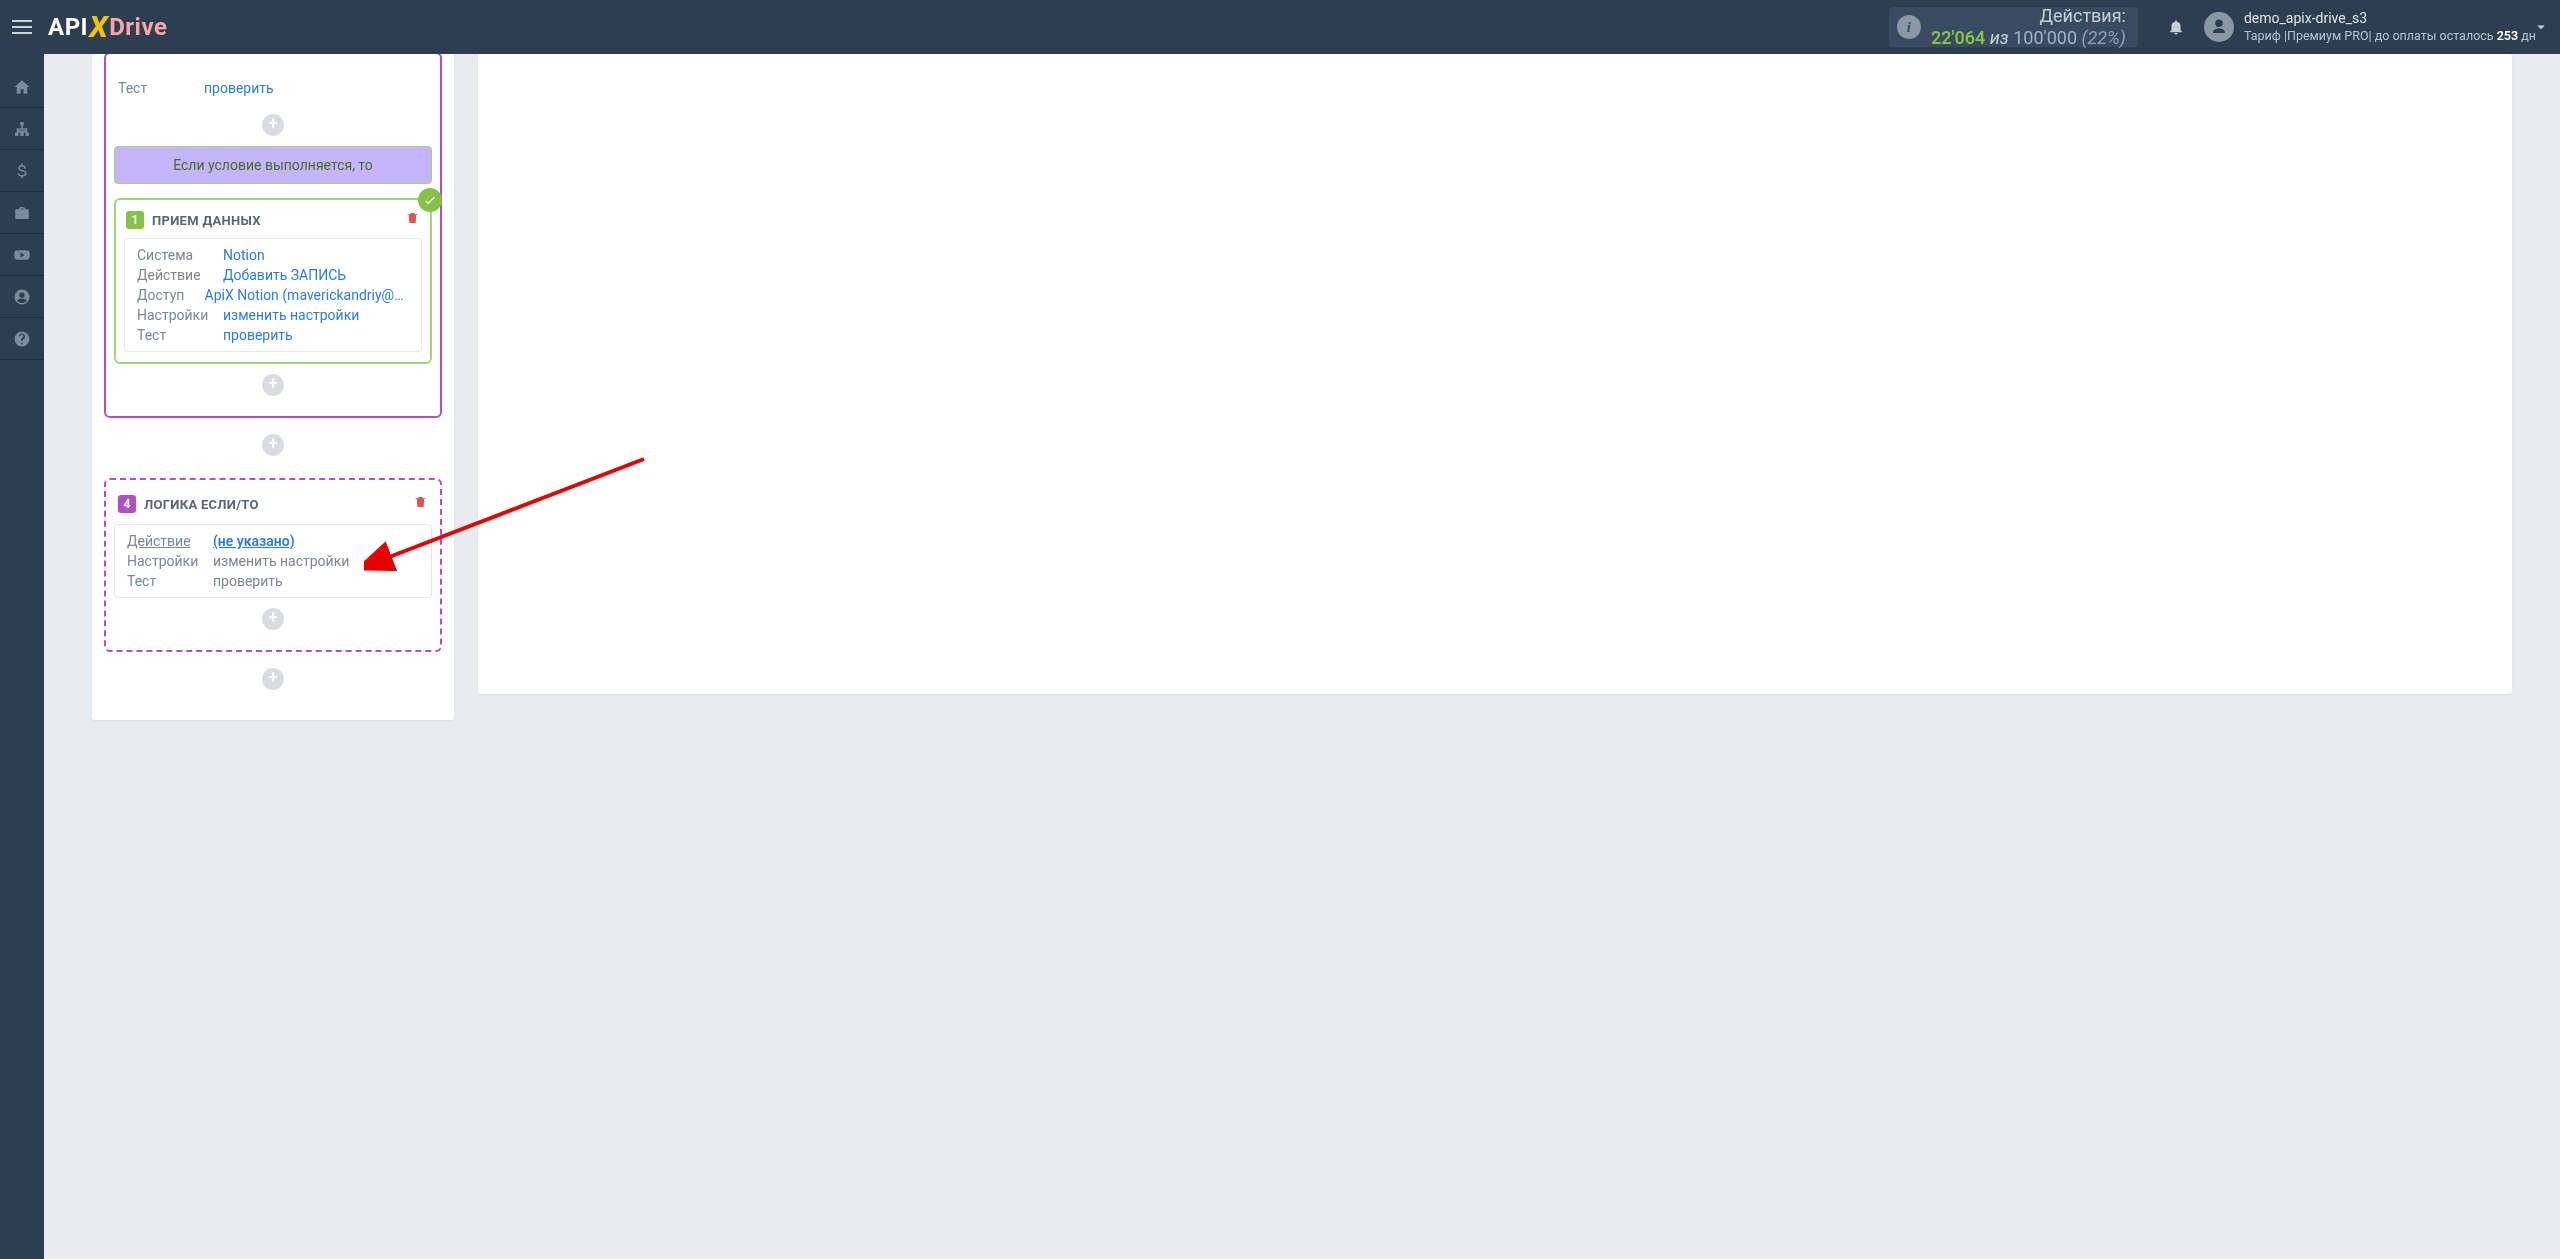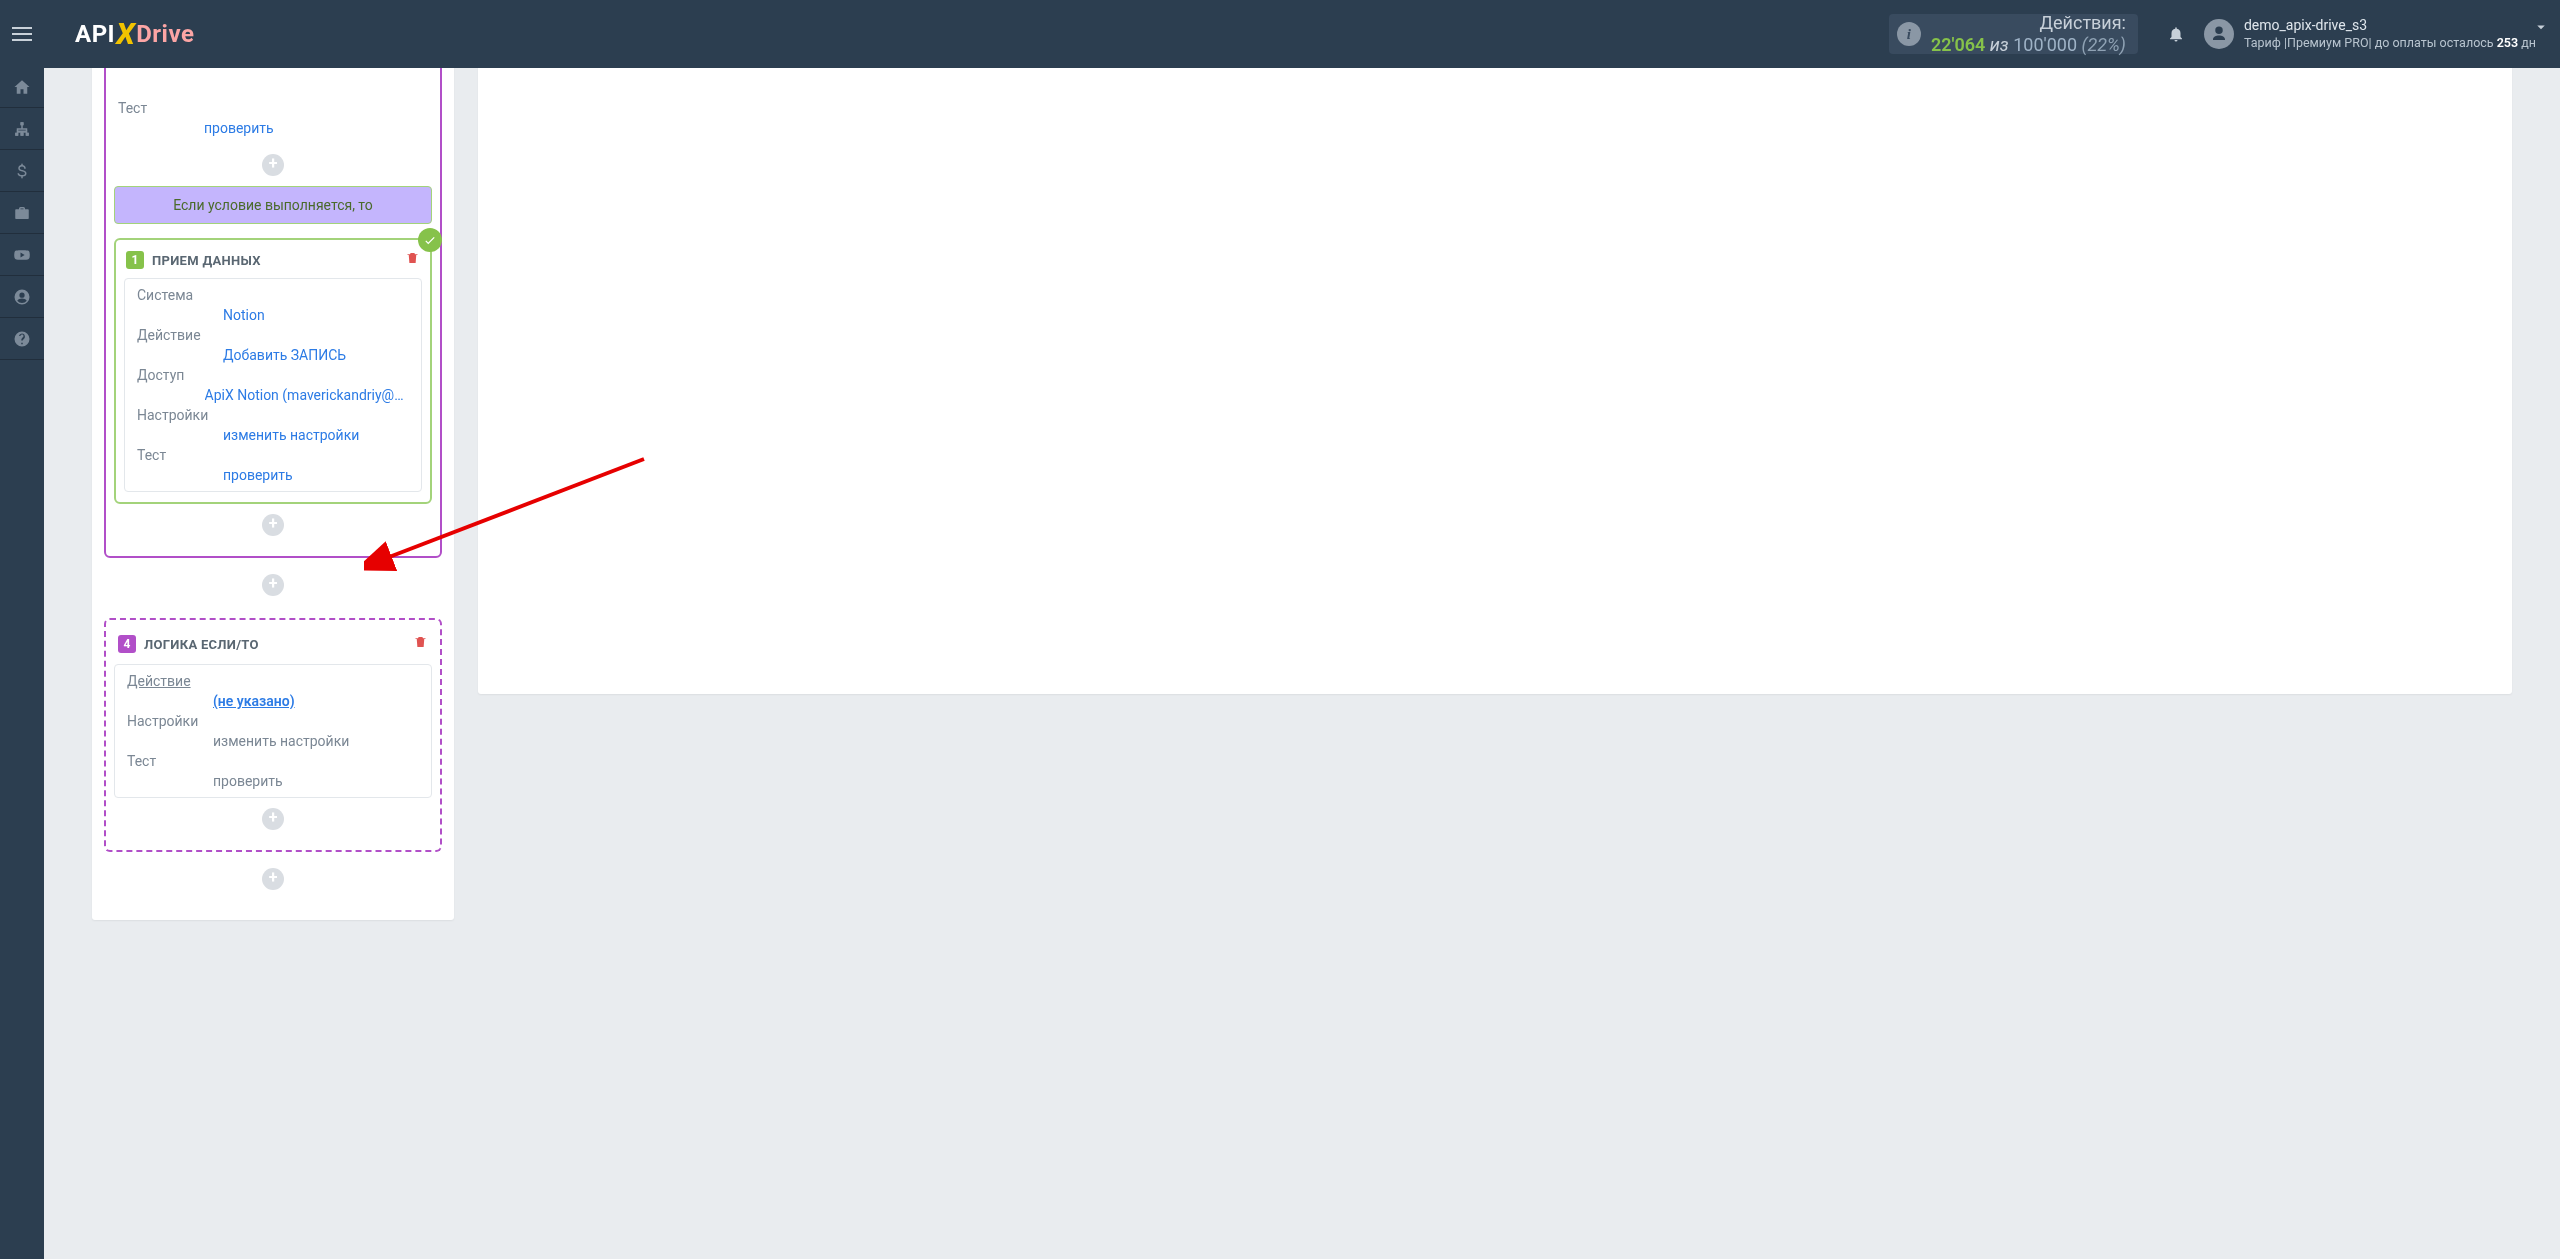--- a/index.html
+++ b/index.html
@@ -1,19 +1,19 @@
 <!DOCTYPE html>
 <html><head>
 <meta charset="utf-8">
 <style>
   * { margin: 0; padding: 0; box-sizing: border-box; }
   html, body { width: 100%; height: 100%; font-family: -apple-system, BlinkMacSystemFont, "Segoe UI", Roboto, Arial, sans-serif; background: #e9ecef; overflow: hidden; }
 
   
-  .header { height: 68px; background: #2c3e50; display: flex; align-items: center; color: #fff; position: relative; z-index: 10; gap: 27px; }
+  .header { height: 54px; background: #2c3e50; display: flex; align-items: center; color: #fff; position: relative; z-index: 10; }
   .menu-toggle { width: 44px; height: 54px; display: flex; align-items: center; justify-content: center; cursor: pointer; }
   .hamburger { display: flex; flex-direction: column; gap: 4px; }
   .hamburger span { width: 20px; height: 2px; background: #c9d1d9; display: block; }
   .logo { display: flex; align-items: center; font-size: 24px; font-weight: 700; letter-spacing: 0.5px; margin-left: 4px;}
   .logo .api { color: #fff; }
   .logo .x  { color: #f2c300; font-size: 30px; font-weight: 800; font-style: italic; margin: 0 1px; position: relative; top: -1px;}
   .logo .drive { color: #fca5a5; }
   .header-right { margin-left: auto; display: flex; align-items: center; height: 100%; }
   .stats-box { background: #394b5f; border-radius: 4px; padding: 4px 12px 4px 8px; display: flex; align-items: center; gap: 10px; margin-right: 18px; height: 40px; }
   .stats-info-icon { width: 24px; height: 24px; border-radius: 50%; background: #8a97a5; color: #394b5f; display: flex; align-items: center; justify-content: center; font-weight: 900; font-size: 15px; font-style: italic; font-family: Georgia, serif;}
@@ -41,21 +41,21 @@
 
   
   .main { position: absolute; left: 44px; right: 0; top: 54px; bottom: 0; padding: 0 48px 32px; overflow: auto; }
   .columns { display: flex; gap: 24px; align-items: flex-start; }
   .left-col { width: 362px; background: #fff; border-radius: 3px; padding: 0 12px 20px; box-shadow: 0 1px 2px rgba(0,0,0,0.06);}
   .right-col { flex: 1; background: #fff; border-radius: 3px; min-height: 640px; box-shadow: 0 1px 2px rgba(0,0,0,0.06);}
 
   
   .row { display: flex; font-size: 14px; padding: 2px 12px; }
   .row .label { width: 86px; color: #7b8794; }
-  .row .value { color: #2c7be5; cursor: pointer; white-space: nowrap; overflow: hidden; text-overflow: ellipsis; margin-top: 20px;}
+  .row .value { color: #2c7be5; cursor: pointer; white-space: nowrap; overflow: hidden; text-overflow: ellipsis;}
   .row .value.static { color: #7b8794; cursor: default; }
   .row .value.underline { text-decoration: underline; font-weight: 600; }
   .row .label.underline { text-decoration: underline; }
 
   .add-btn { width: 22px; height: 22px; border-radius: 50%; background: #d9dde2; color: #fff; font-size: 16px; line-height: 20px; text-align: center; margin: 10px auto; cursor: pointer; font-weight: 700;}
 
   
   .block-purple { border: 2px solid #b14fc8; border-radius: 6px; margin-top: -2px; padding-bottom: 10px; position: relative; background: #fff;}
   .block-purple-inner-top { padding: 0 0 6px; }
 

